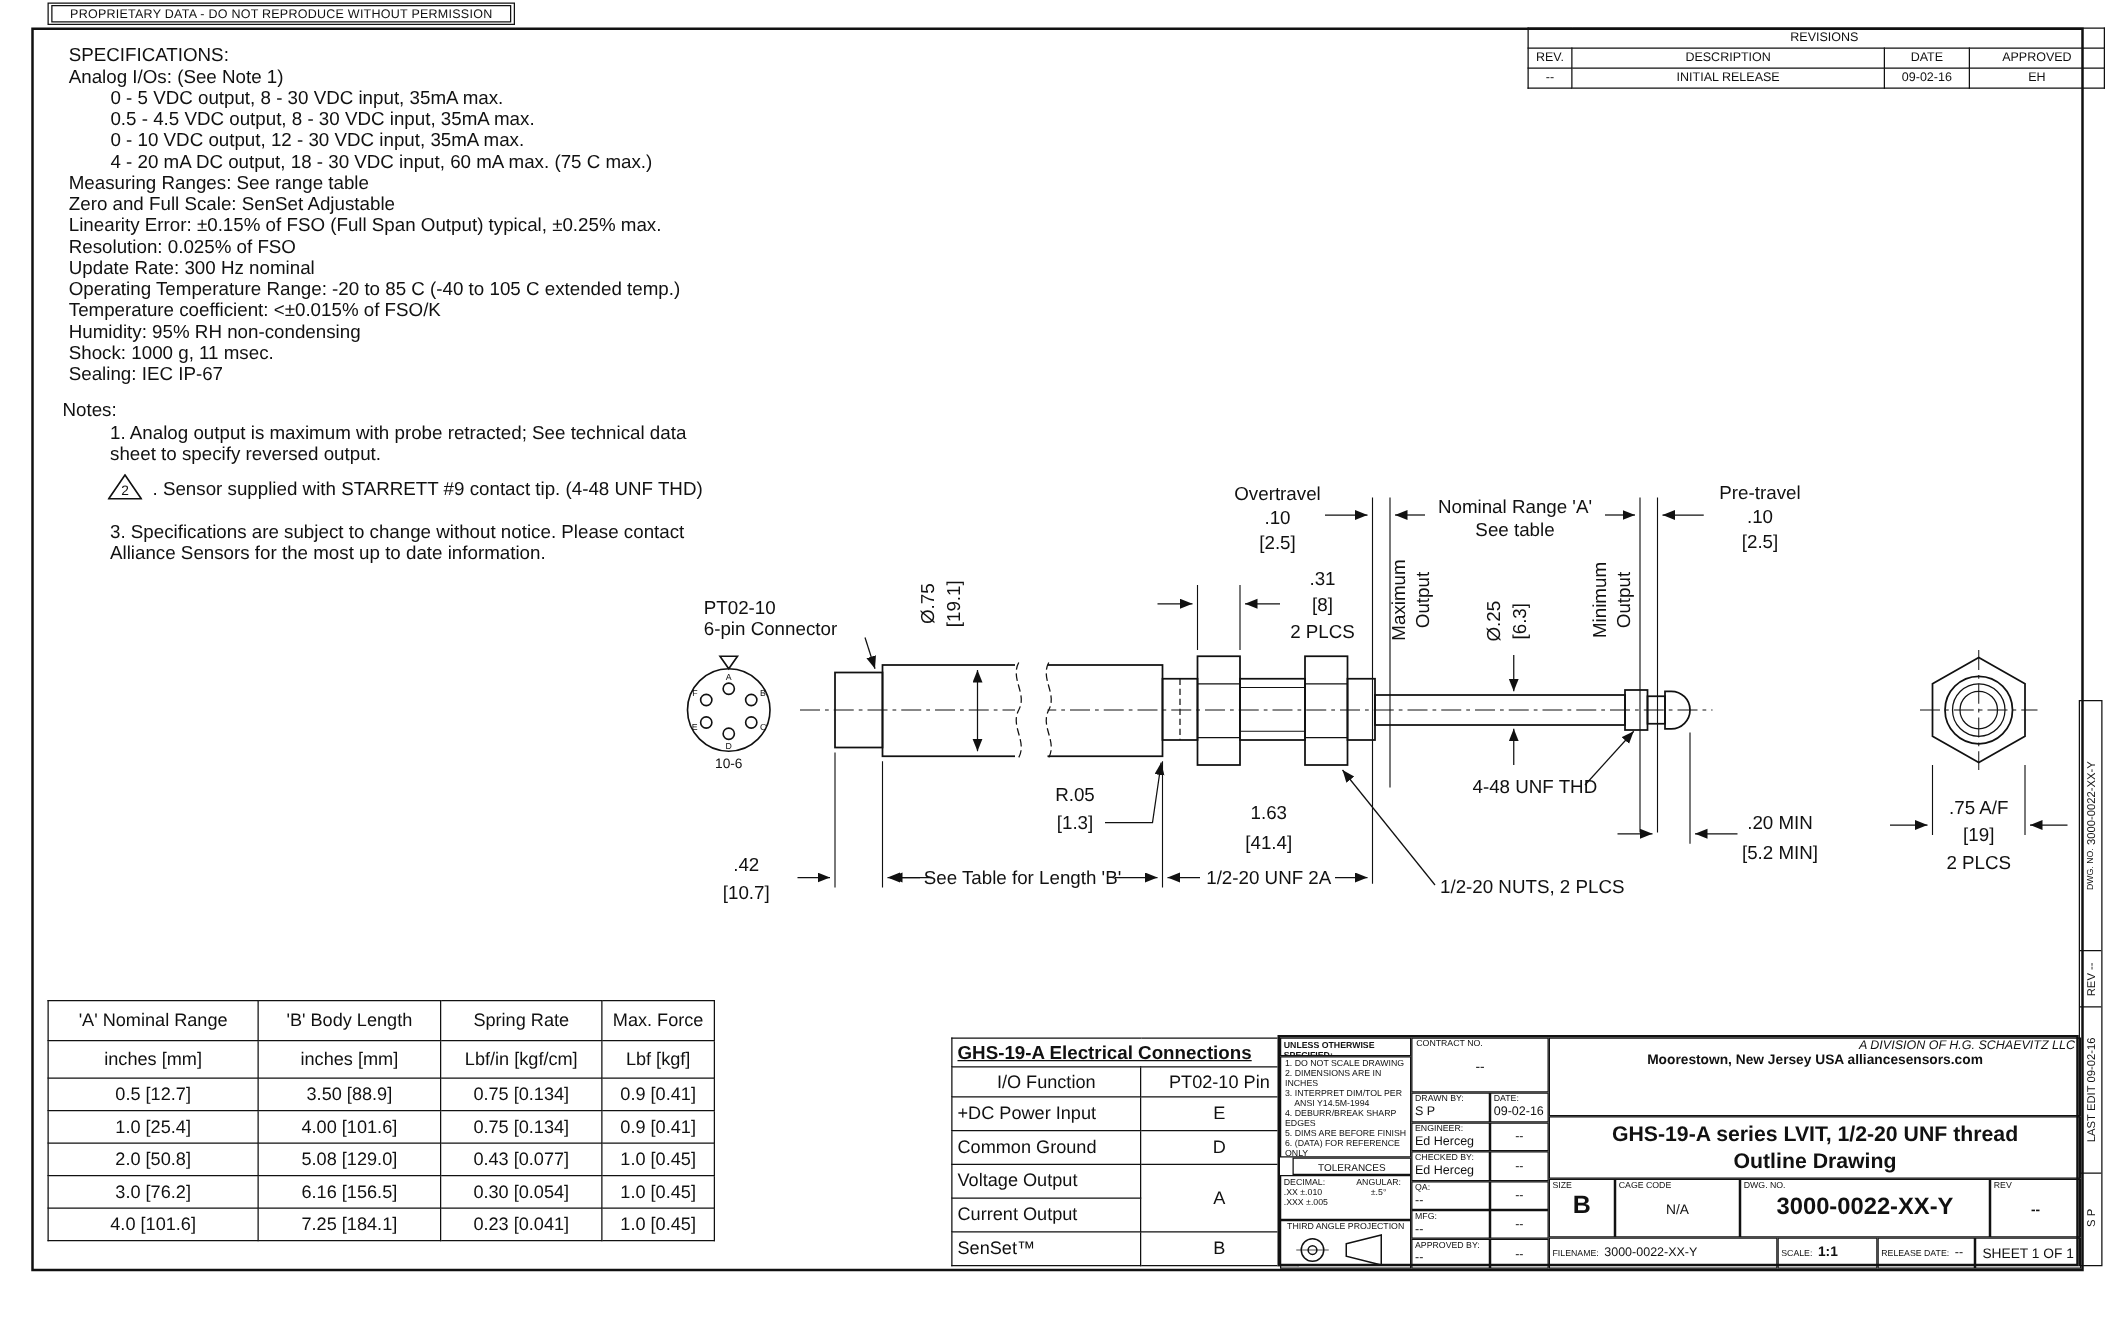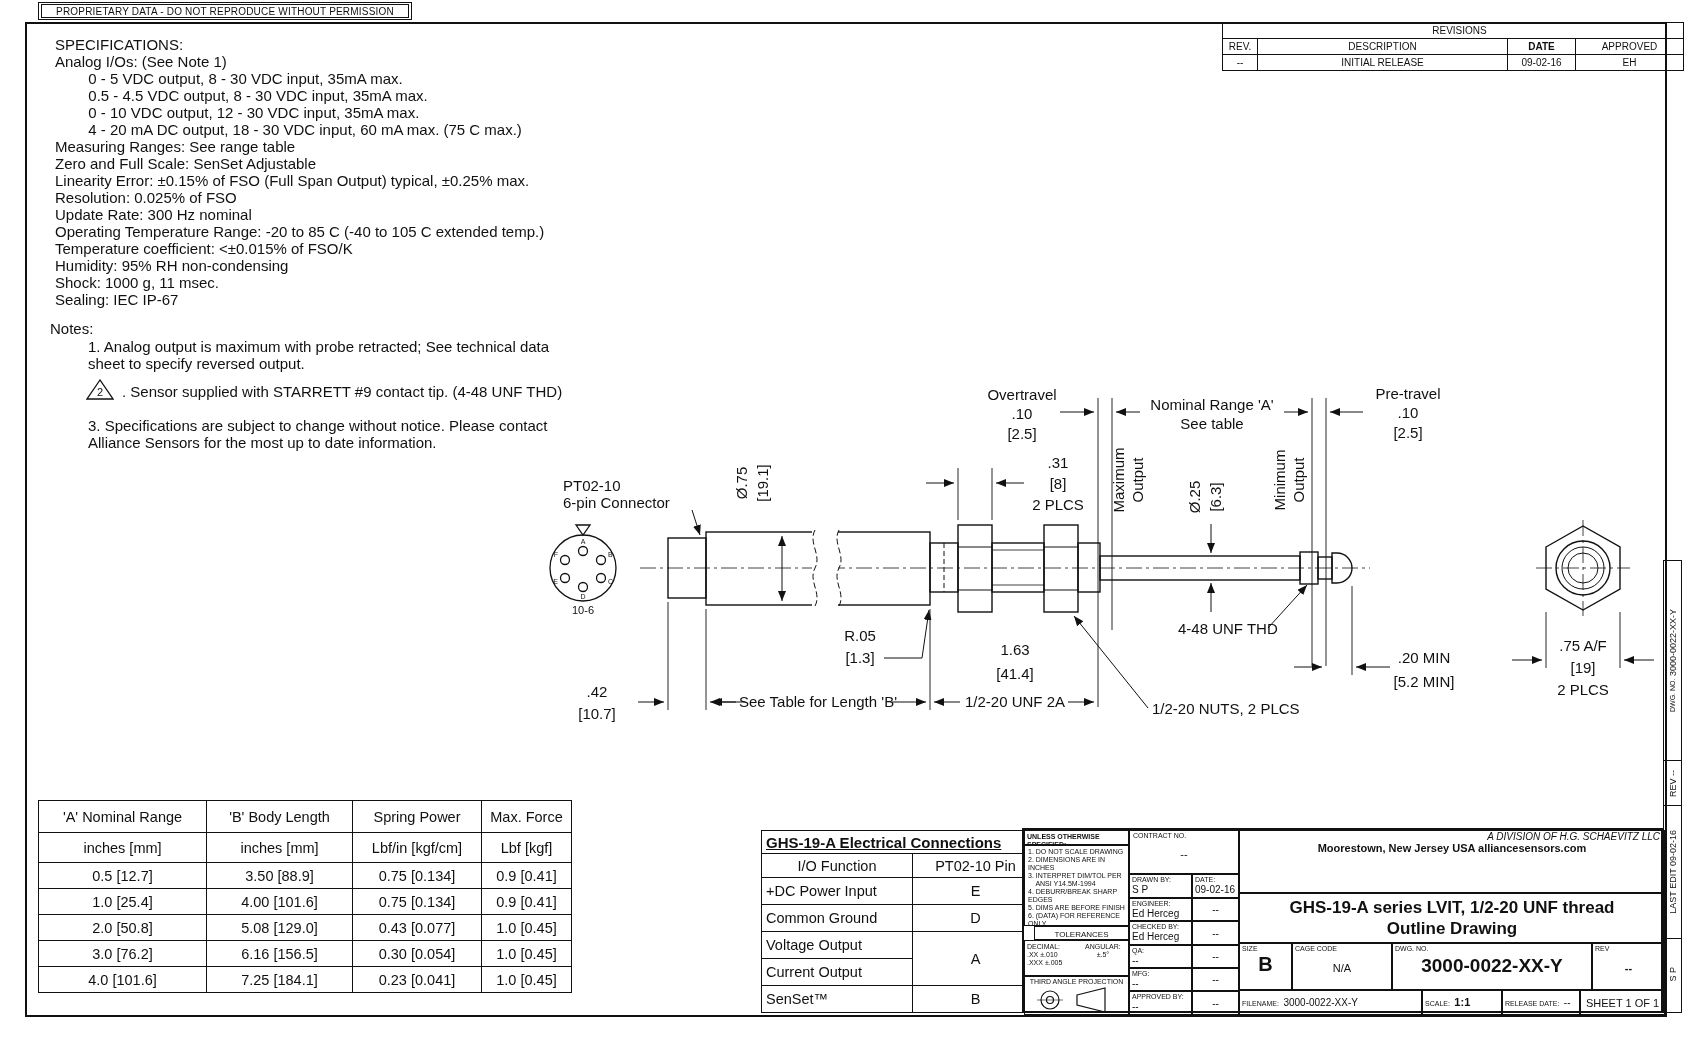--- a/index.html
+++ b/index.html
@@ -57,21 +57,21 @@
   <div class="abs frame"></div>
 
   <table class="abs rev-tbl">
     <tbody>
         <tr>
           <td colspan="4" style="width:441px;padding-left:15px;">REVISIONS</td>
         </tr>
     <tr>
       <td style="width:30px;">REV.</td>
       <td style="width:245px;">DESCRIPTION</td>
-      <td style="width:63px;font-weight:bold;">DATE</td>
+      <td style="width:63px;">DATE</td>
       <td style="width:103px;">APPROVED</td>
     </tr>
     <tr>
       <td>--</td>
       <td>INITIAL RELEASE</td>
       <td>09-02-16</td>
       <td>EH</td>
     </tr>
   </tbody>
     </table>
@@ -249,21 +249,21 @@
       <text x="1583" y="673" text-anchor="middle">[19]</text>
       <text x="1583" y="695" text-anchor="middle">2 PLCS</text>
     </g>
   </svg>
 
   <table class="abs rt">
     <tbody>
         <tr style="height:32px;">
       <td style="width:167px;">'A' Nominal Range</td>
       <td style="width:145px;">'B' Body Length</td>
-      <td style="width:128px;">Spring Power</td>
+      <td style="width:128px;">Spring Rate</td>
       <td style="width:89px;">Max. Force</td>
     </tr>
     <tr style="height:30px;">
       <td>inches [mm]</td>
       <td>inches [mm]</td>
       <td>Lbf/in [kgf/cm]</td>
       <td>Lbf [kgf]</td>
     </tr>
     <tr style="height:26px;">
       <td>0.5 [12.7]</td>

